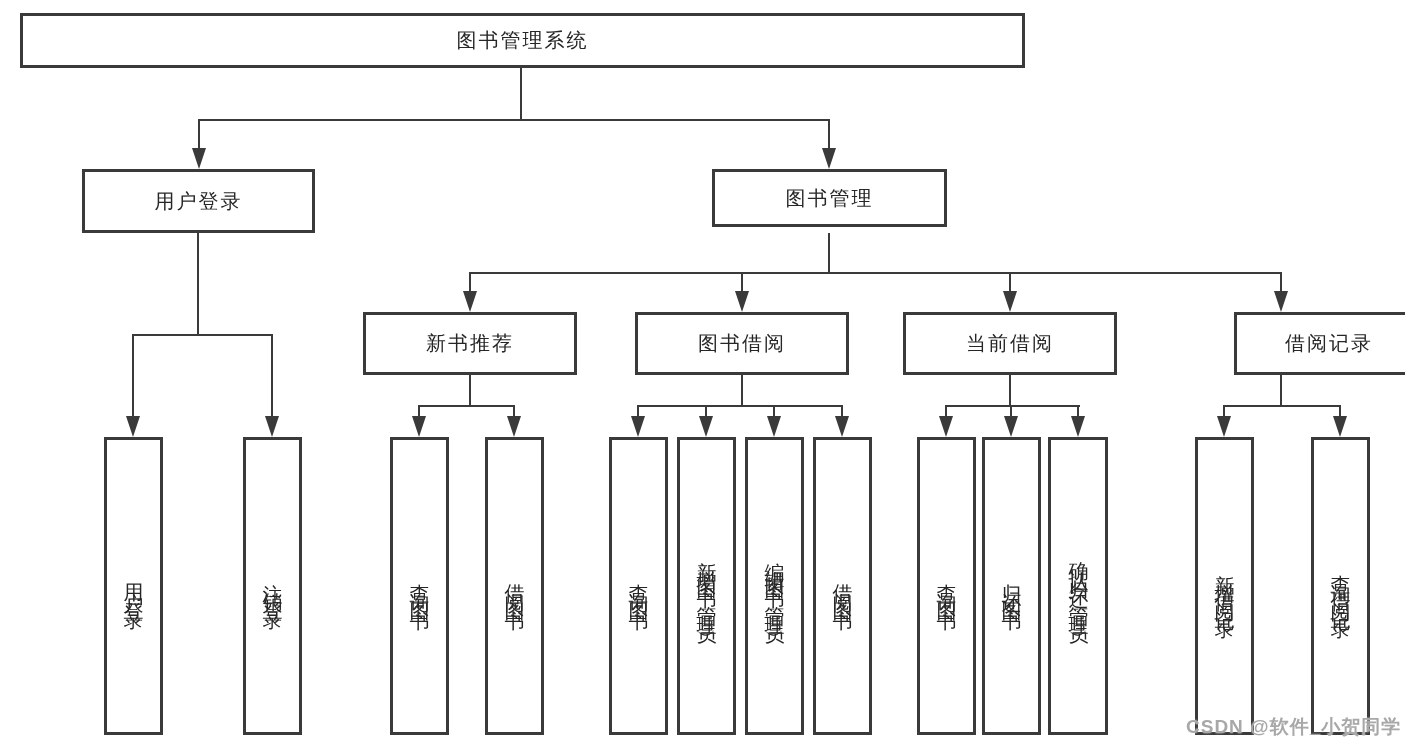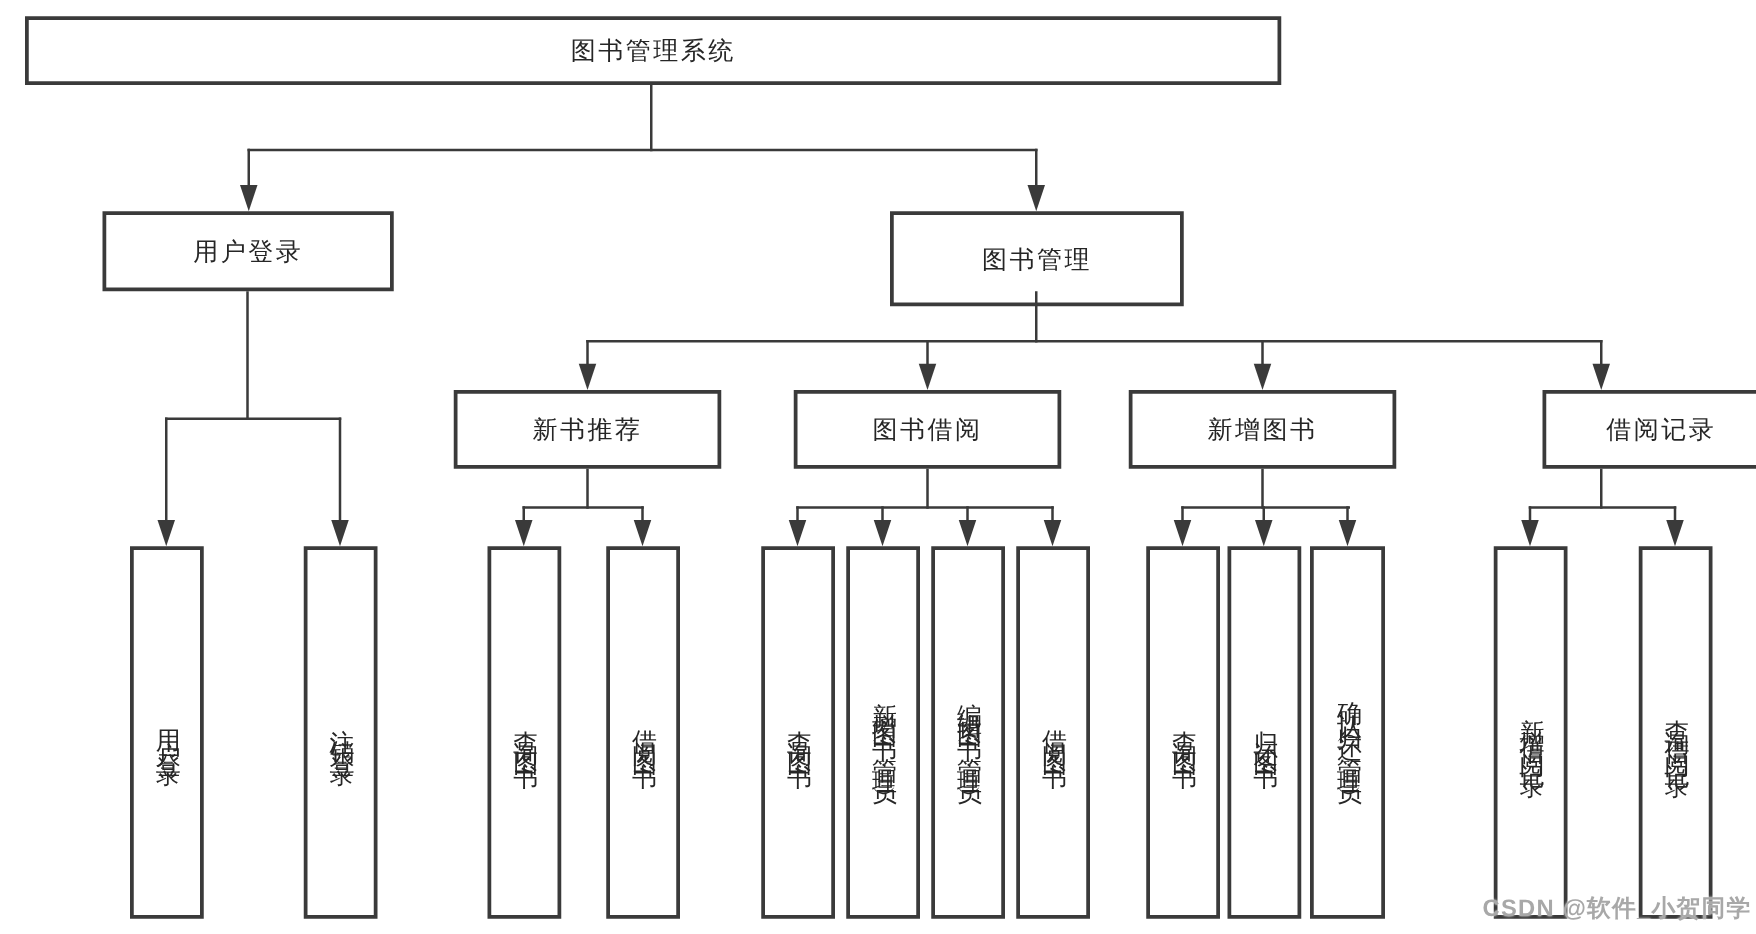--- a/index.html
+++ b/index.html
@@ -44,21 +44,21 @@
     <div class="hl" style="left:198px;top:119px;width:632px;height:2px;"></div>
     <div class="vl" style="left:198px;top:119px;width:2px;height:31px;"></div>
     <div class="ah" style="left:192px;top:148px;"></div>
     <div class="vl" style="left:828px;top:119px;width:2px;height:31px;"></div>
     <div class="ah" style="left:822px;top:148px;"></div>
   </div>
 
   <div class="node" style="left:82px;top:169px;width:233px;height:64px;">
     <span>用户登录</span>
   </div>
-  <div class="node" style="left:712px;top:169px;width:235px;height:76px;">
+  <div class="node" style="left:712px;top:169px;width:235px;height:58px;">
     <span>图书管理</span>
   </div>
 
   <div>
     <div class="vl" style="left:197px;top:233px;width:2px;height:103px;"></div>
     <div class="hl" style="left:132px;top:334px;width:141px;height:2px;"></div>
     <div class="vl" style="left:132px;top:334px;width:2px;height:84px;"></div>
     <div class="ah" style="left:126px;top:416px;"></div>
     <div class="vl" style="left:271px;top:334px;width:2px;height:84px;"></div>
     <div class="ah" style="left:265px;top:416px;"></div>
@@ -77,21 +77,21 @@
     <div class="ah" style="left:1274px;top:291px;"></div>
   </div>
 
   <div class="node" style="left:635px;top:312px;width:214px;height:63px;">
     <span>图书借阅</span>
   </div>
   <div class="node" style="left:363px;top:312px;width:214px;height:63px;">
     <span>新书推荐</span>
   </div>
   <div class="node" style="left:903px;top:312px;width:214px;height:63px;">
-    <span>新增图书</span>
+    <span>当前借阅</span>
   </div>
   <div class="node" style="left:1234px;top:312px;width:190px;height:63px;">
     <span>借阅记录</span>
   </div>
 
   <div>
     <div class="vl" style="left:469px;top:375px;width:2px;height:32px;"></div>
     <div class="hl" style="left:418px;top:405px;width:97px;height:2px;"></div>
     <div class="vl" style="left:418px;top:405px;width:2px;height:13px;"></div>
     <div class="ah" style="left:412px;top:416px;"></div>

